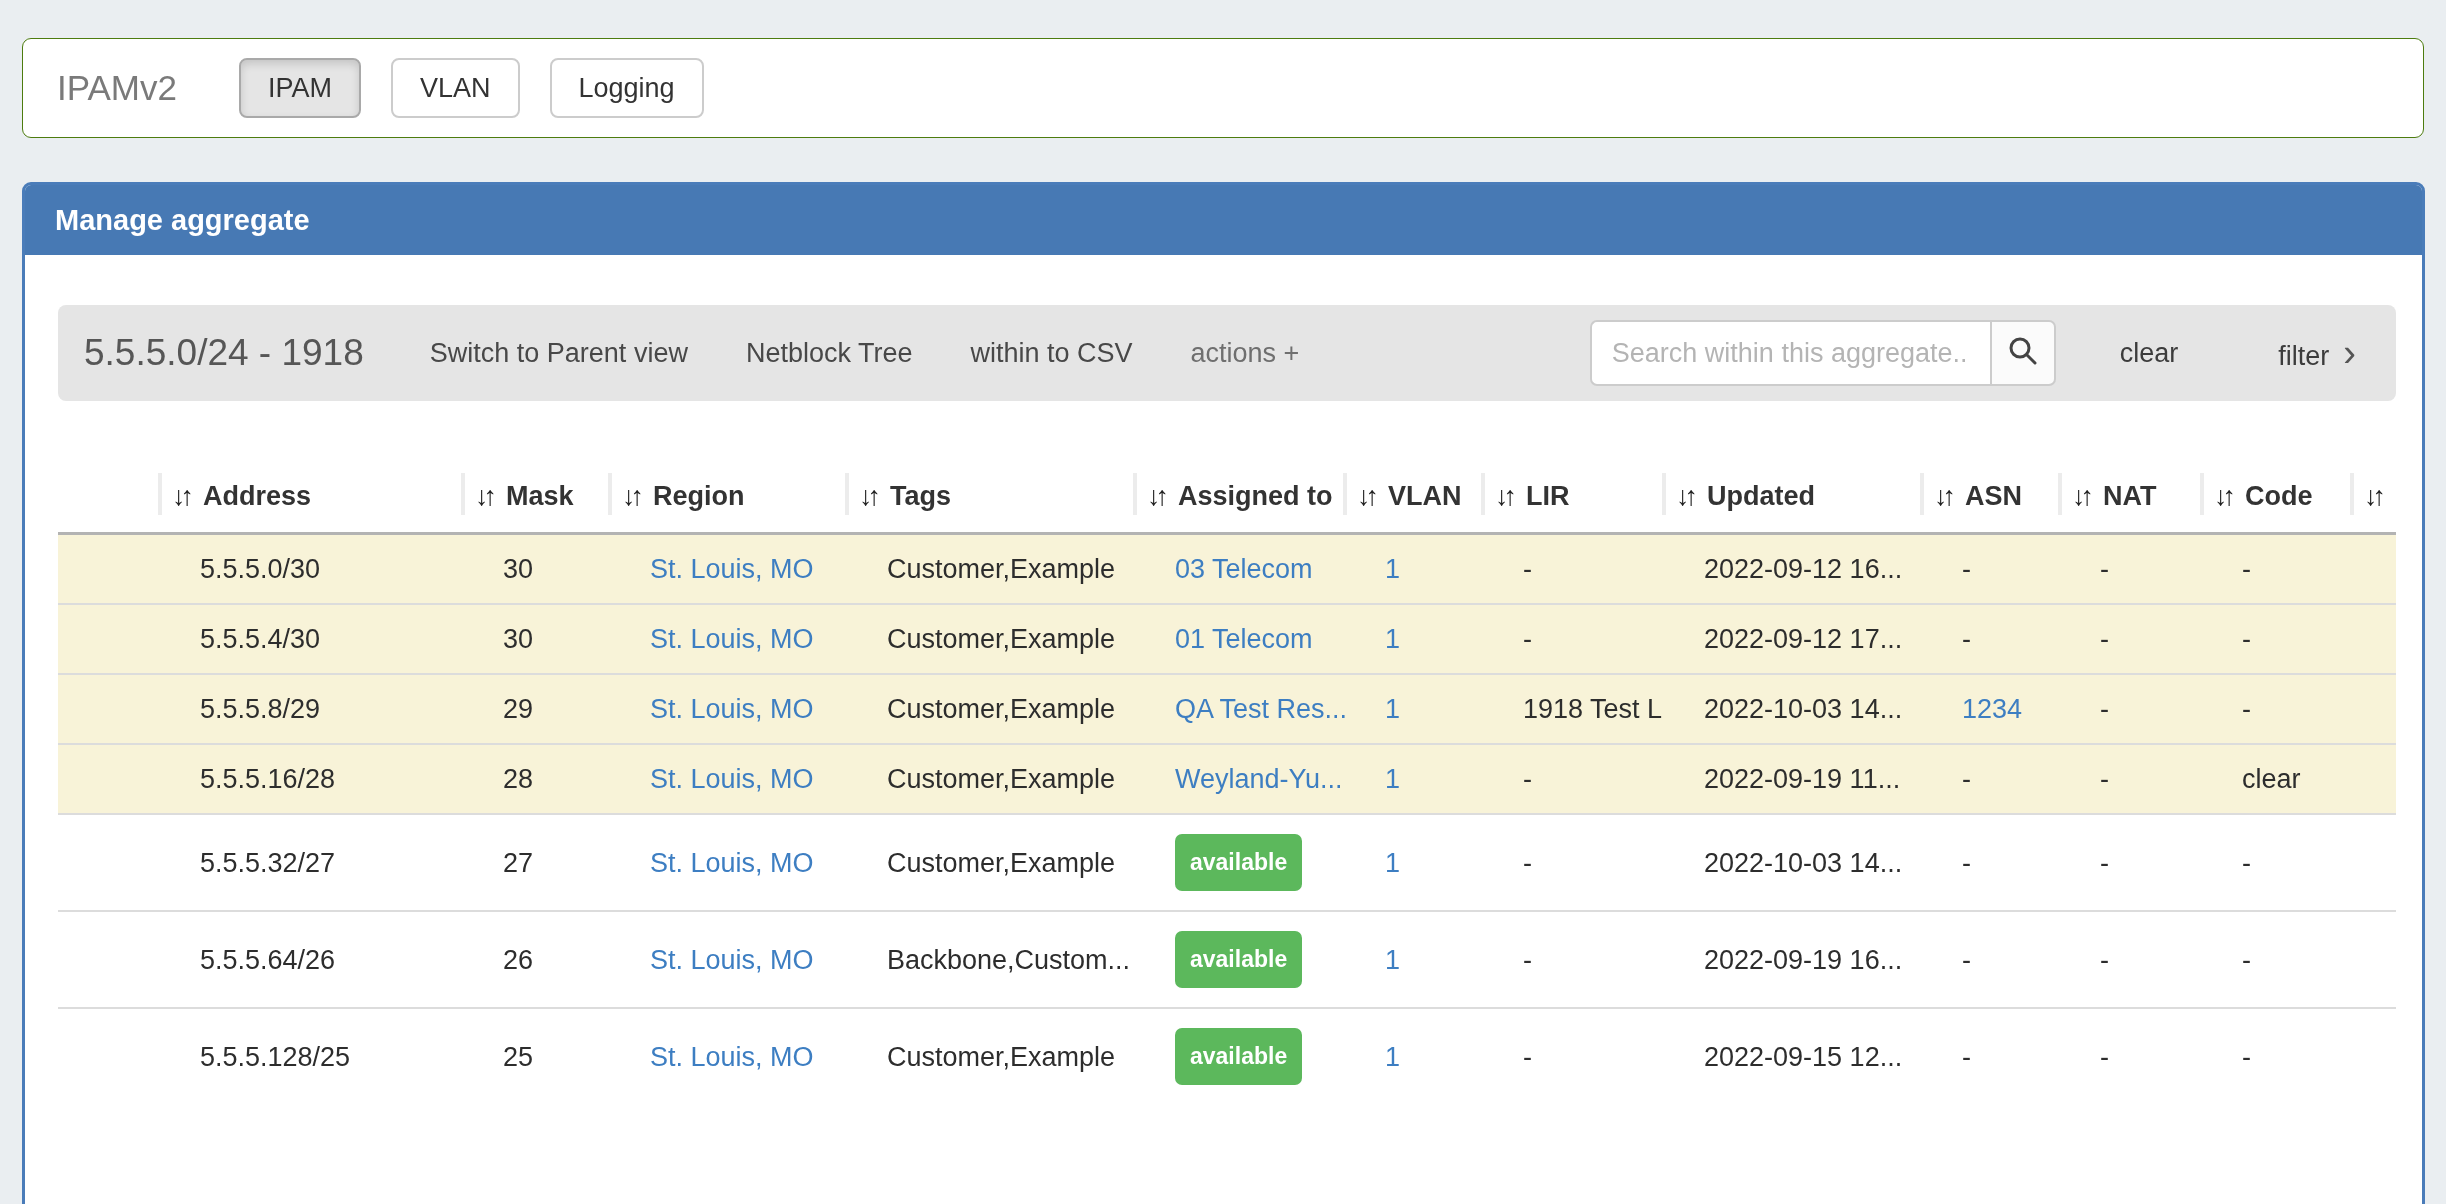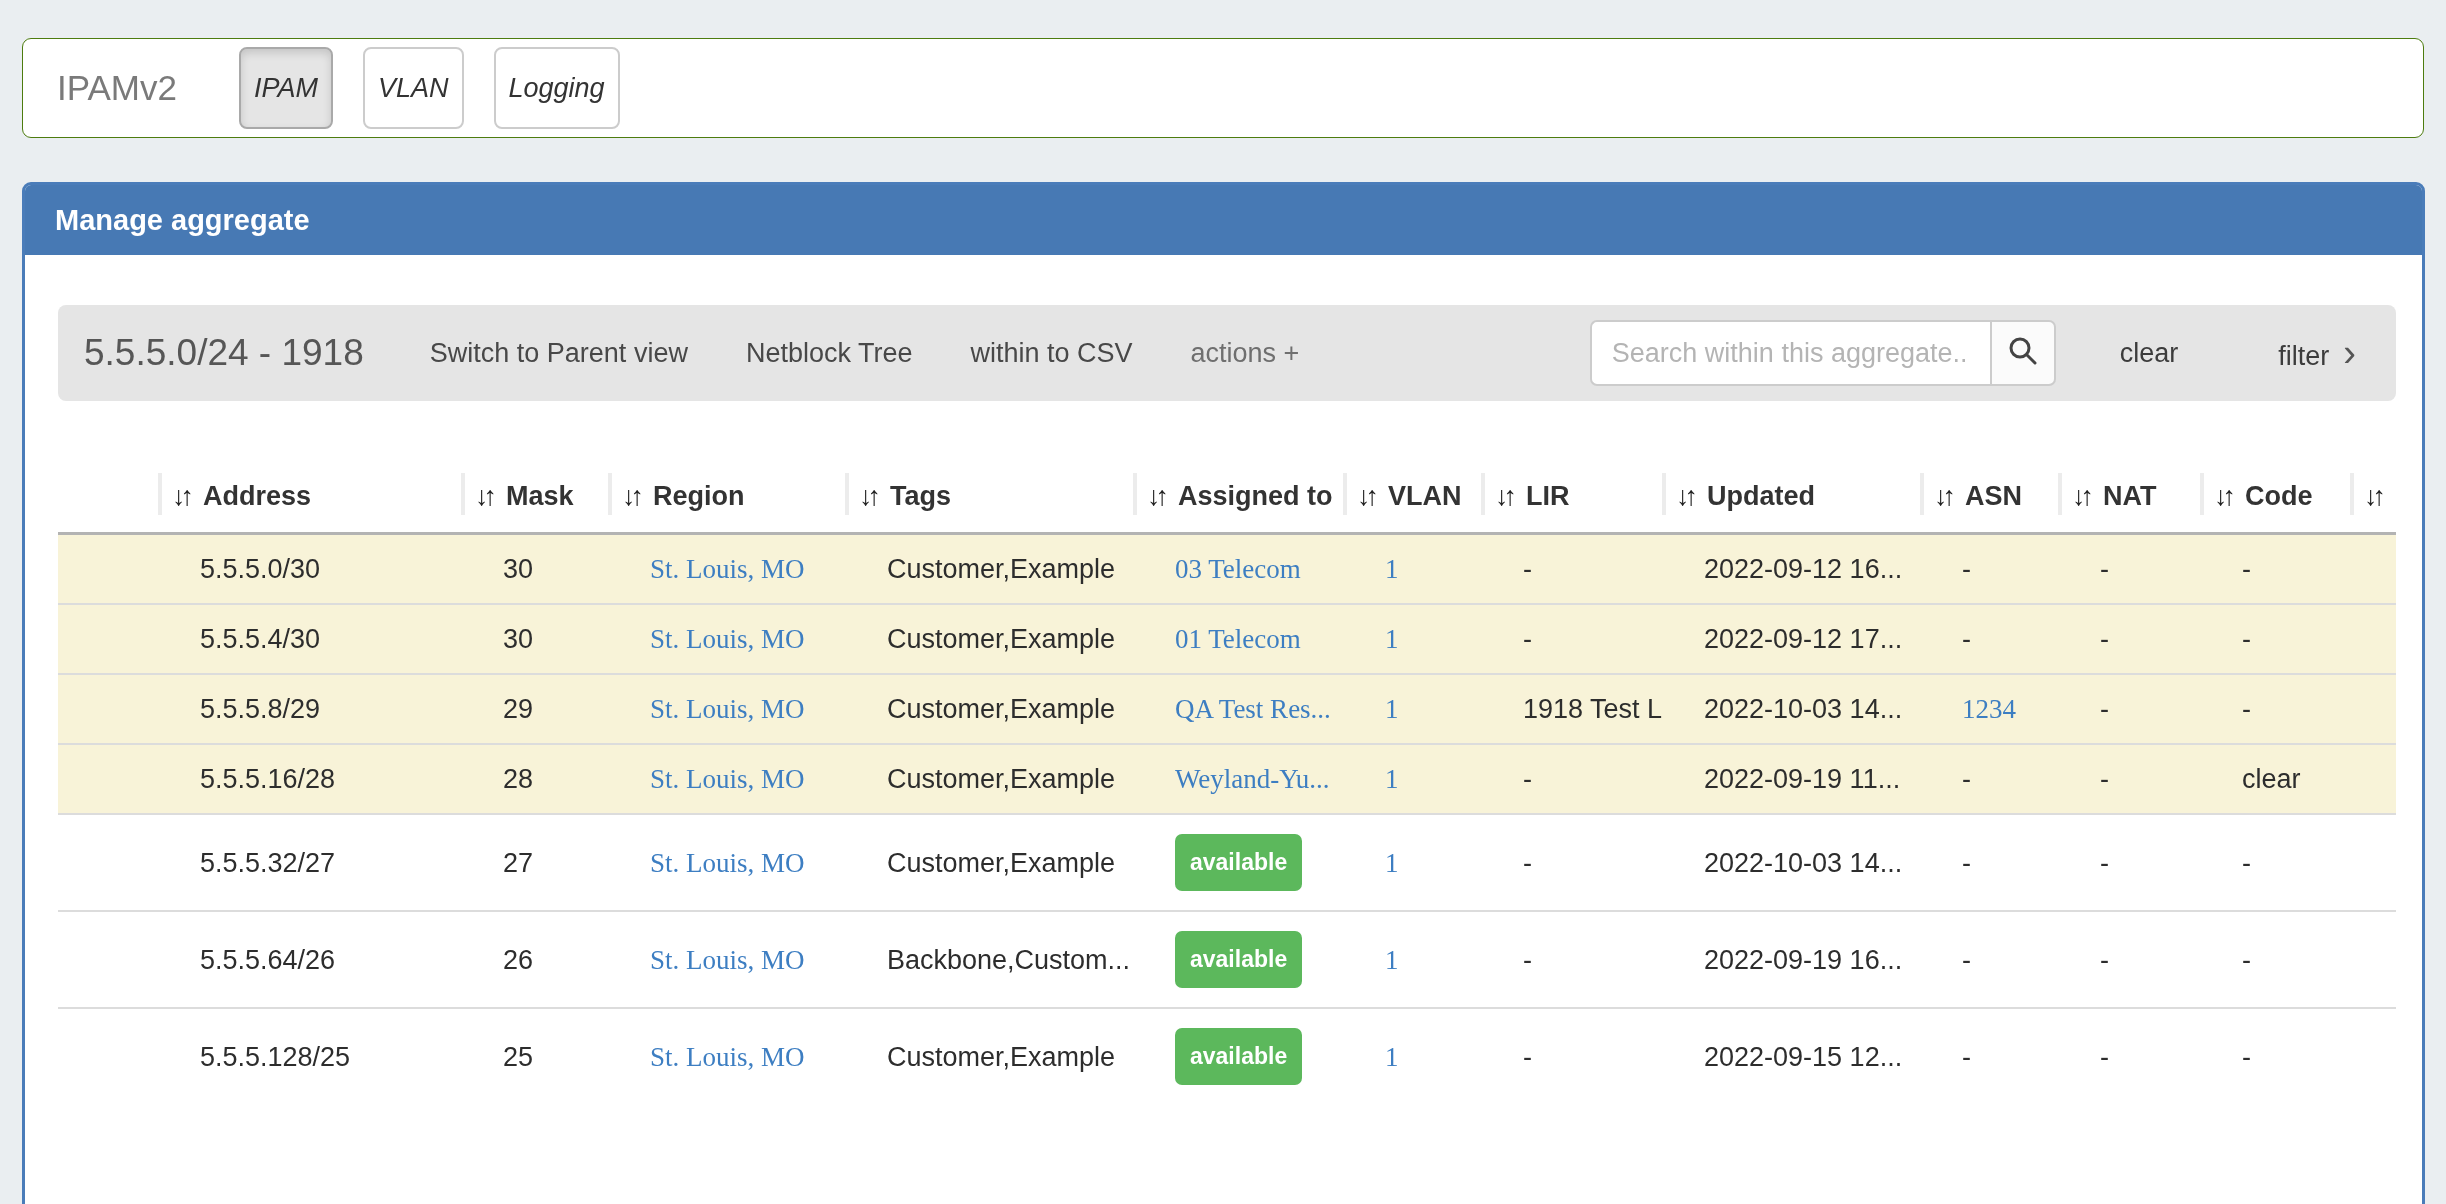--- a/index.html
+++ b/index.html
@@ -14,22 +14,22 @@
   
   .navbar {
     margin: 38px 22px 0 22px; height: 100px;
     background: #ffffff; border: 1px solid #4d7c0f; border-radius: 9px;
     display: flex; align-items: center; padding: 0 34px;
   }
   .brand { font-size: 35px; color: #7a7a7a; margin-right: 62px; }
   .nav-btn {
     font-size: 27px; color: #333; background: #fff;
     border: 2px solid #ccc; border-radius: 8px;
-    height: 82px; padding: 0 13px; margin-right: 30px;
-    display: flex; align-items: center; cursor: pointer; font-style: italic;
+    height: 60px; padding: 0 27px; margin-right: 30px;
+    display: flex; align-items: center; cursor: pointer;
   }
   .nav-btn.active {
     background: #e5e5e5; border-color: #a9a9a9;
     box-shadow: inset 0 4px 9px rgba(0,0,0,0.14);
   }
 
   
   .panel {
     margin: 44px 21px 0 22px;
     background: #fff; border: 3px solid #4a7cb9; border-radius: 9px;
@@ -86,21 +86,21 @@
     width: 4px; height: 42px; background: #ececec;
   }
   .sort { font-weight: bold; letter-spacing: -5px; margin-right: 14px; color: #222; }
   td {
     font-size: 27px; color: #2d2d2d; line-height: 30px;
     padding: 19px 10px 19px 40px; border-top: 2px solid #dcdcdc;
     white-space: nowrap; overflow: hidden;
   }
   tbody tr:first-child td { border-top: none; }
   tr.hl td { background: #f8f3d8; }
-  a.cell-link { color: #3d7ec2; text-decoration: none; cursor: pointer; font-family: Liberation Serif, serif; }
+  a.cell-link { color: #3d7ec2; text-decoration: none; cursor: pointer; }
   .badge {
     display: inline-block; background: #5cb85c; color: #fff;
     font-size: 23px; font-weight: bold; padding: 17px 15px;
     border-radius: 7px; line-height: 1;
   }
 
   
   .tfoot { margin-top: 38px; text-align: center; font-size: 27px; color: #333; }
   .tfoot b { font-weight: bold; }
 </style>

